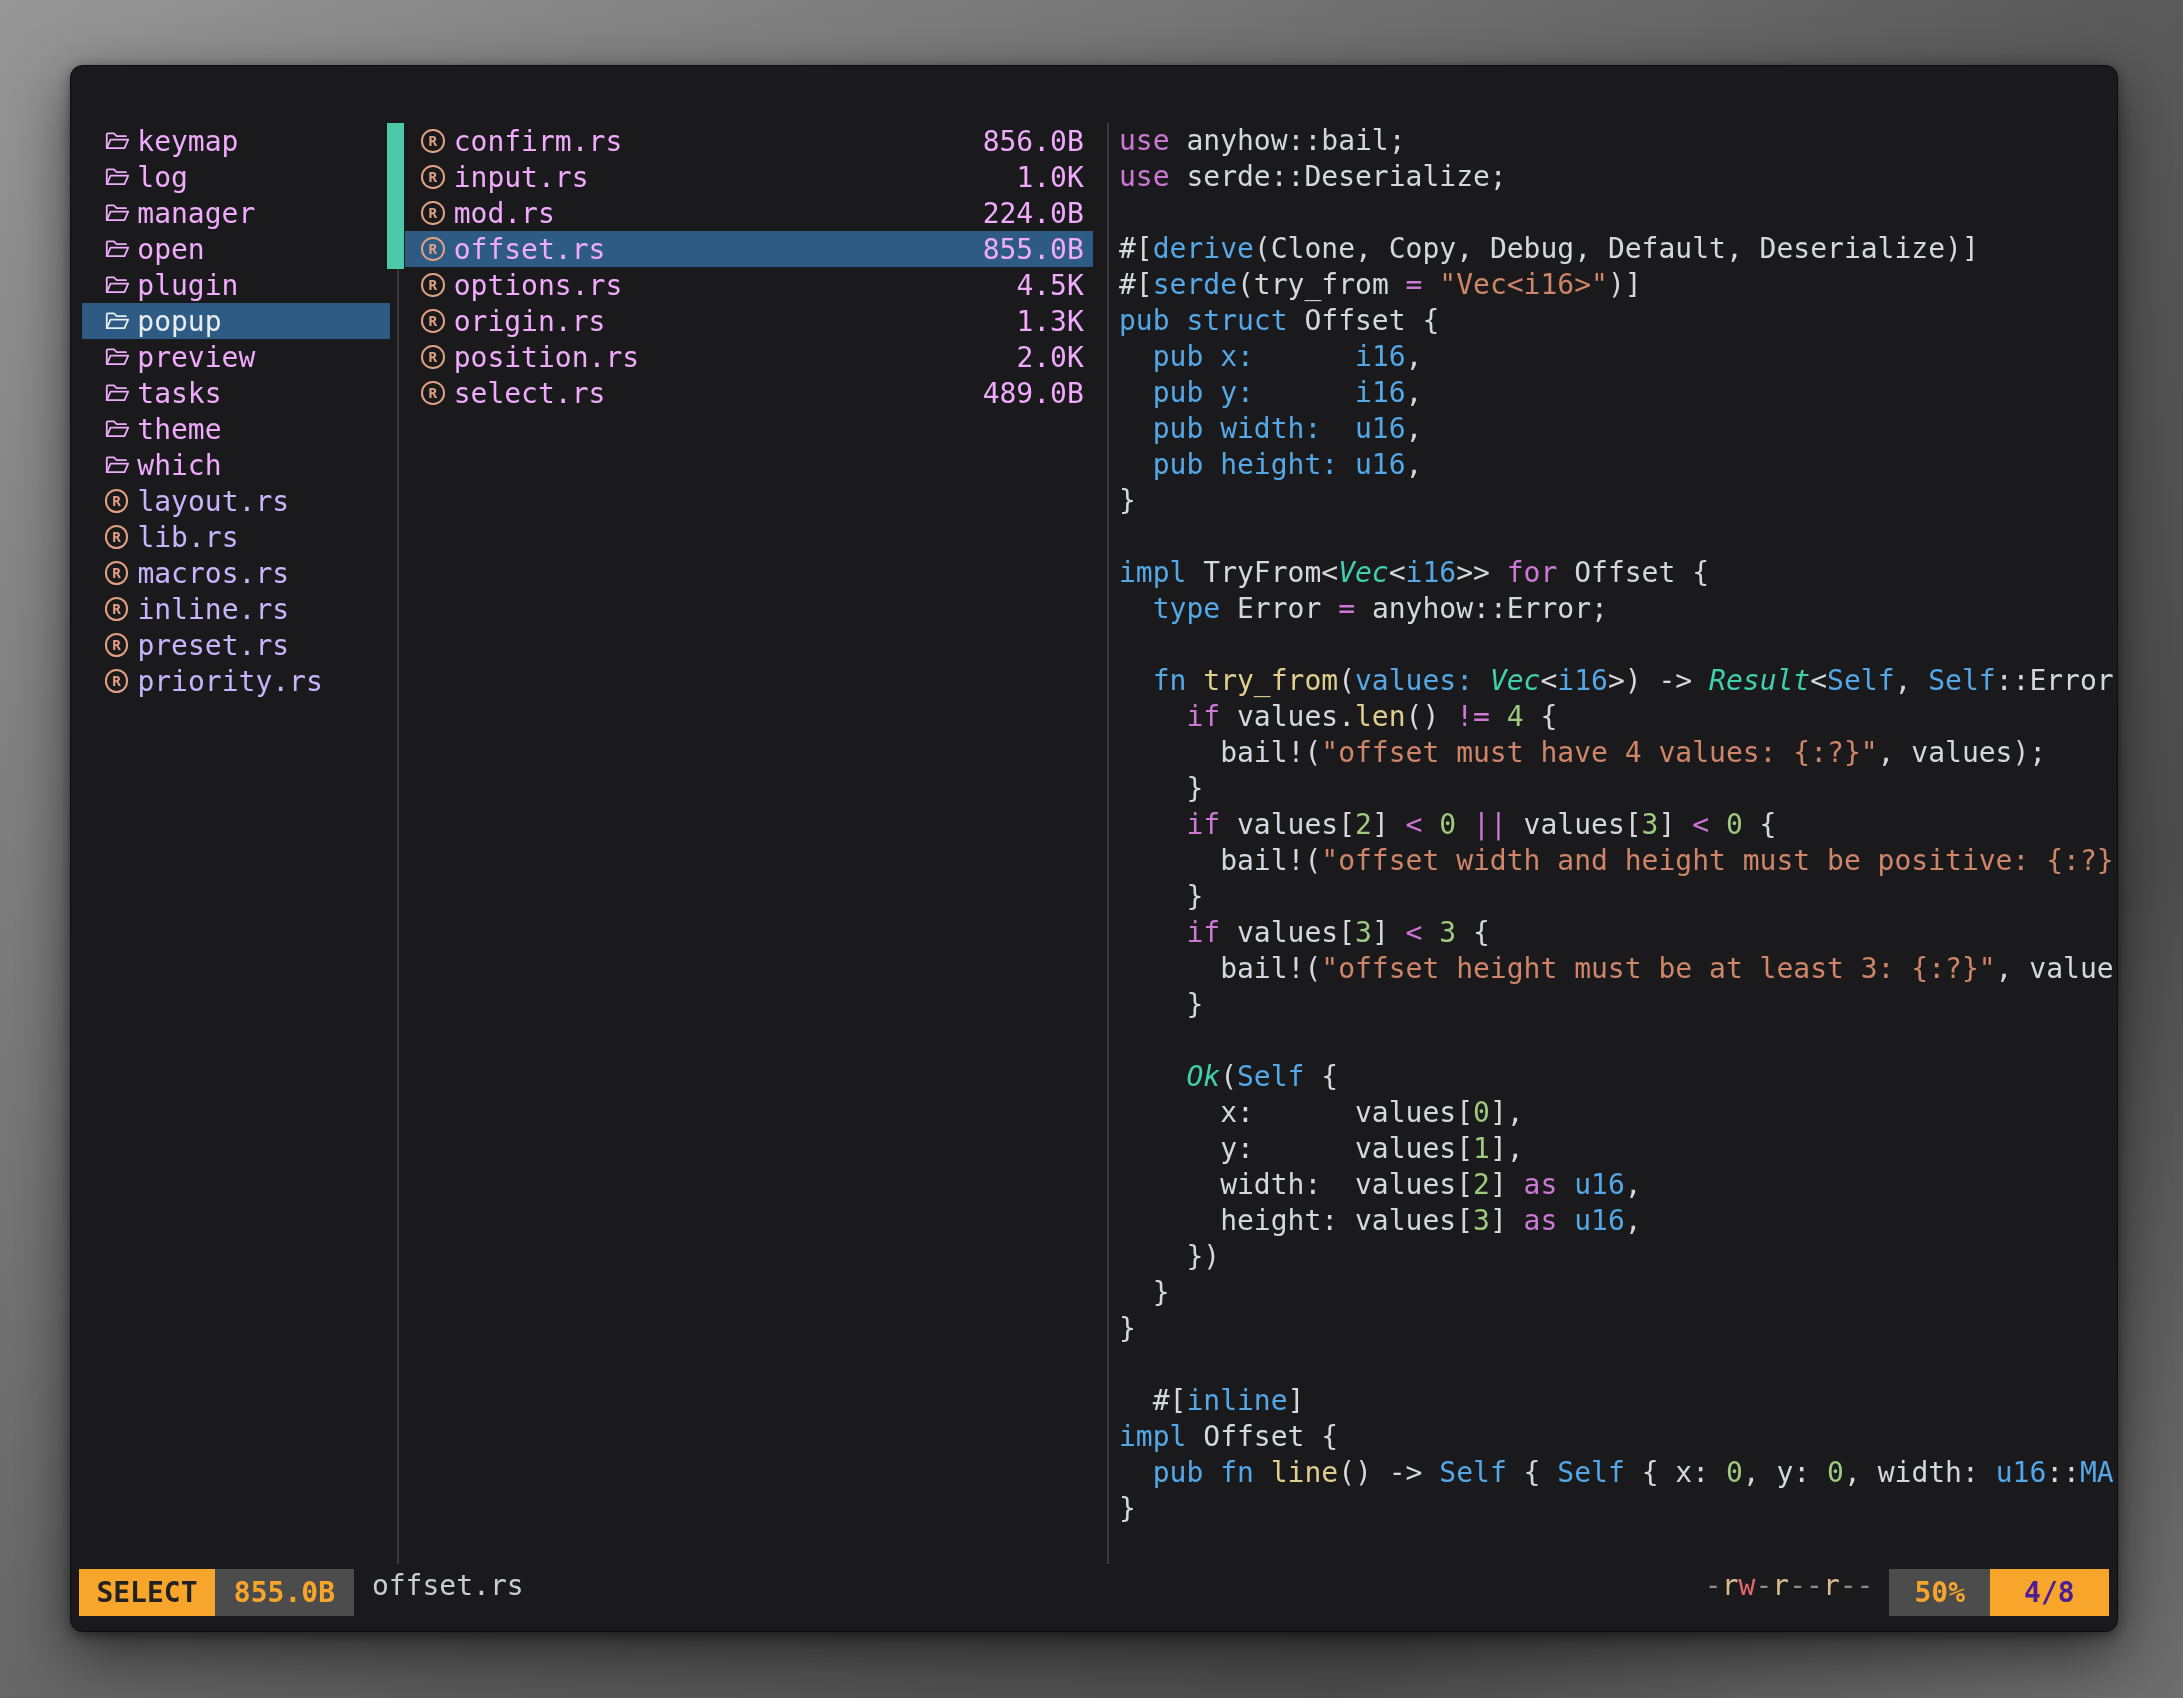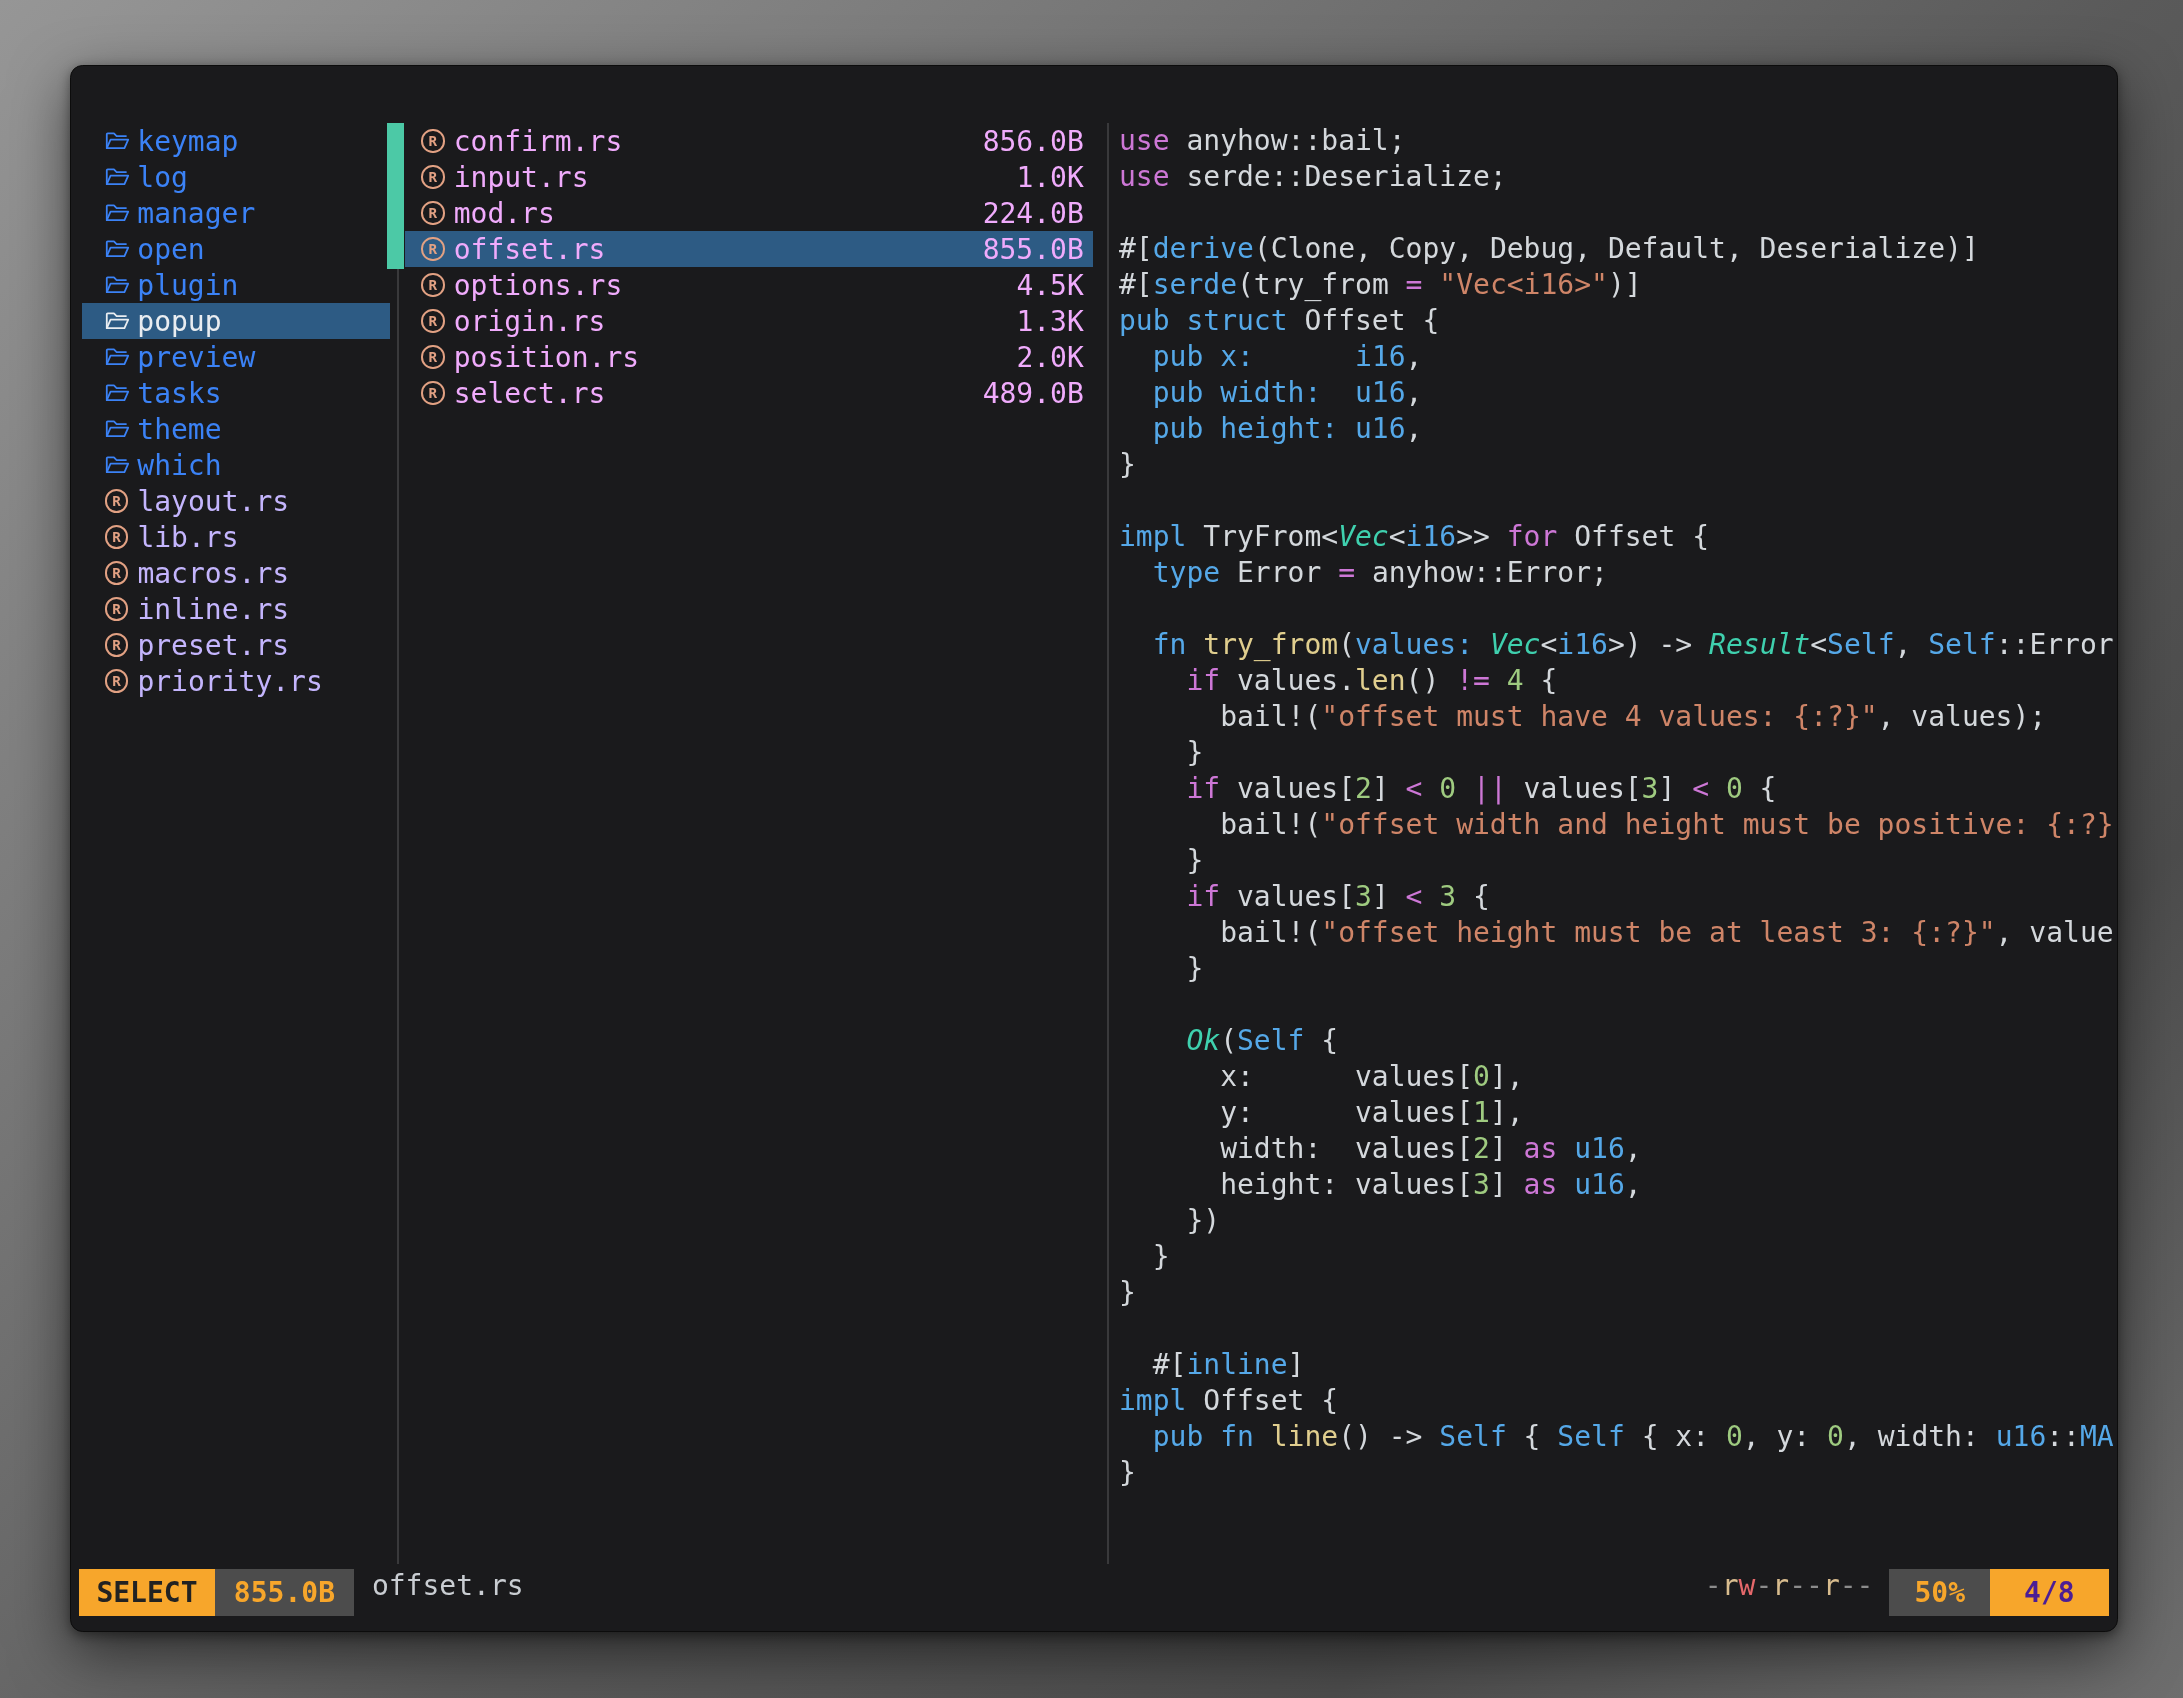--- a/index.html
+++ b/index.html
@@ -11,21 +11,21 @@
     position:absolute;left:70px;top:65px;width:2048px;height:1567px;
     background:#1a1a1c;border-radius:12.6px;border:1.7px solid #0c0c0c;
     box-shadow:0 20px 59px rgba(0,0,0,.55), 0 3.4px 11.7px rgba(0,0,0,.4);
     overflow:hidden;box-sizing:border-box;
   }
   .pane{position:absolute;top:57px;}
   .row{height:36px;display:flex;align-items:center;font-size:28px;white-space:pre;}
   
   #left-pane{left:11px;width:308px;}
   #left-pane .row{padding-left:22.7px;box-sizing:border-box;}
-  .dir{color:#3b82f6;}
+  .dir{color:#f0abfc;}
   .file{color:#c4b5fd;}
   .row.selected{background:#2d5b84;}
   .row.selected,.row.selected .lbl{color:#e9edf1;}
   .ficon{flex:0 0 25px;margin-right:7.6px;display:flex;align-items:center;}
   .ficon svg{display:block;}
   .ricon{flex:0 0 23.5px;height:23.5px;margin-right:9.2px;border:2.1px solid currentColor;
     border-radius:50%;display:inline-flex;align-items:center;justify-content:center;
     font-size:14.3px;font-weight:bold;box-sizing:border-box;}
   .ricon::after{content:"R";}
   .file .ricon,#mid-pane .ricon{color:#e2a183;}
@@ -123,20 +123,21 @@
     </div>
   <div class="vsep" style="left:1036px;"></div>
   <div id="code-pane" class="pane">
       <div class="code-line"><span class="c-kw">use</span><span class="c-pl"> anyhow::bail;</span></div>
       <div class="code-line"><span class="c-kw">use</span><span class="c-pl"> serde::Deserialize;</span></div>
       <div class="code-line">&nbsp;</div>
       <div class="code-line"><span class="c-pl">#[</span><span class="c-bl">derive</span><span class="c-pl">(Clone, Copy, Debug, Default, Deserialize)]</span></div>
       <div class="code-line"><span class="c-pl">#[</span><span class="c-bl">serde</span><span class="c-pl">(try_from </span><span class="c-kw">=</span><span class="c-pl"> </span><span class="c-st">"Vec&lt;i16&gt;"</span><span class="c-pl">)]</span></div>
       <div class="code-line"><span class="c-bl">pub struct</span><span class="c-pl"> Offset {</span></div>
       <div class="code-line"><span class="c-pl">  </span><span class="c-bl">pub x:</span><span class="c-pl">      </span><span class="c-bl">i16</span><span class="c-pl">,</span></div>
+      <div class="code-line"><span class="c-pl">  </span><span class="c-bl">pub y:</span><span class="c-pl">      </span><span class="c-bl">i16</span><span class="c-pl">,</span></div>
       <div class="code-line"><span class="c-pl">  </span><span class="c-bl">pub width:</span><span class="c-pl">  </span><span class="c-bl">u16</span><span class="c-pl">,</span></div>
       <div class="code-line"><span class="c-pl">  </span><span class="c-bl">pub height:</span><span class="c-pl"> </span><span class="c-bl">u16</span><span class="c-pl">,</span></div>
       <div class="code-line"><span class="c-pl">}</span></div>
       <div class="code-line">&nbsp;</div>
       <div class="code-line"><span class="c-bl">impl</span><span class="c-pl"> TryFrom&lt;</span><span class="c-tl">Vec</span><span class="c-pl">&lt;</span><span class="c-bl">i16</span><span class="c-pl">&gt;&gt; </span><span class="c-kw">for</span><span class="c-pl"> Offset {</span></div>
       <div class="code-line"><span class="c-pl">  </span><span class="c-bl">type</span><span class="c-pl"> Error </span><span class="c-kw">=</span><span class="c-pl"> anyhow::Error;</span></div>
       <div class="code-line">&nbsp;</div>
       <div class="code-line"><span class="c-pl">  </span><span class="c-bl">fn</span><span class="c-pl"> </span><span class="c-yl">try_from</span><span class="c-pl">(</span><span class="c-bl">values:</span><span class="c-pl"> </span><span class="c-tl">Vec</span><span class="c-pl">&lt;</span><span class="c-bl">i16</span><span class="c-pl">&gt;) -&gt; </span><span class="c-tl">Result</span><span class="c-pl">&lt;</span><span class="c-bl">Self</span><span class="c-pl">, </span><span class="c-bl">Self</span><span class="c-pl">::Error</span></div>
       <div class="code-line"><span class="c-pl">    </span><span class="c-kw">if</span><span class="c-pl"> values.</span><span class="c-yl">len</span><span class="c-pl">() </span><span class="c-kw">!=</span><span class="c-pl"> </span><span class="c-nm">4</span><span class="c-pl"> {</span></div>
       <div class="code-line"><span class="c-pl">      bail!(</span><span class="c-st">"offset must have 4 values: {:?}"</span><span class="c-pl">, values);</span></div>

